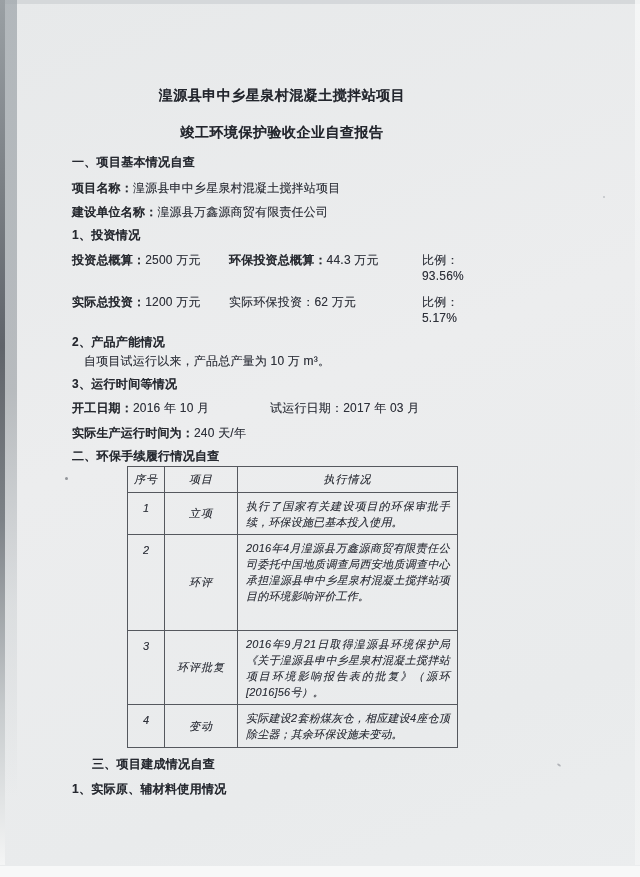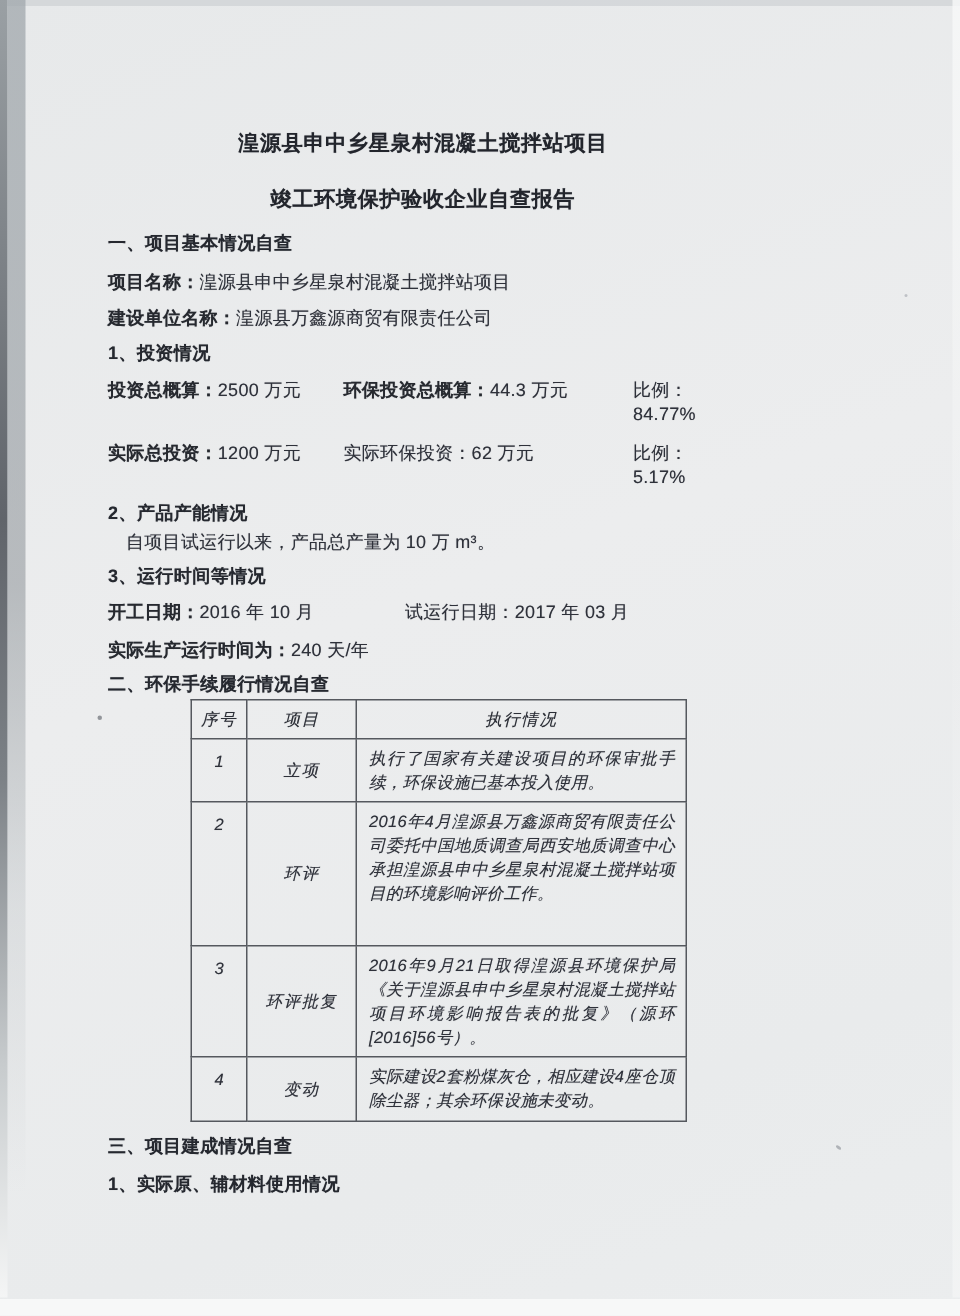--- a/index.html
+++ b/index.html
@@ -65,21 +65,21 @@
   .m-proj{margin-top:10px;}
   .m-h1{margin-top:7px;}
   .m-inv1{margin-top:9px;}
   .m-inv2{margin-top:10px;}
   .m-h2{margin-top:8px;}
   .m-cap{margin-top:3px;}
   .m-h3{margin-top:7px;}
   .m-dates{margin-top:8px;gap:29px;}
   .m-run{margin-top:9px;}
   .m-s2h{margin-top:7px;}
-  .m-s3h{margin-top:8px;}
+  .m-s3h{margin-top:8px;margin-left:20px;}
   .m-s3h1{margin-top:9px;}
 
   table.proc{
     border-collapse:collapse;margin-left:55px;margin-top:2px;
     width:330px;table-layout:fixed;
     font-size:11px;color:#2e313a;font-style:italic;
   }
   table.proc th,table.proc td{
     border:1px solid #55585e;
   }
@@ -127,21 +127,21 @@
 
     <div class="line m-unit">
       <span class="b">建设单位名称：</span><span>湟源县万鑫源商贸有限责任公司</span>
     </div>
 
     <div class="h m-h1">1、投资情况</div>
 
     <div class="line cols m-inv1">
       <span class="seg1"><span class="b">投资总概算：</span><span>2500 万元</span></span>
       <span class="seg2"><span class="b">环保投资总概算：</span><span>44.3 万元</span></span>
-      <span class="seg3"><span>比例：</span><span>84.77%</span></span>
+      <span class="seg3"><span>比例：</span><span>93.56%</span></span>
     </div>
 
     <div class="line cols m-inv2">
       <span class="seg1"><span class="b">实际总投资：</span><span>1200 万元</span></span>
       <span class="seg2"><span>实际环保投资：</span><span>62 万元</span></span>
       <span class="seg3"><span>比例：</span><span>5.17%</span></span>
     </div>
 
     <div class="h m-h2">2、产品产能情况</div>
 

